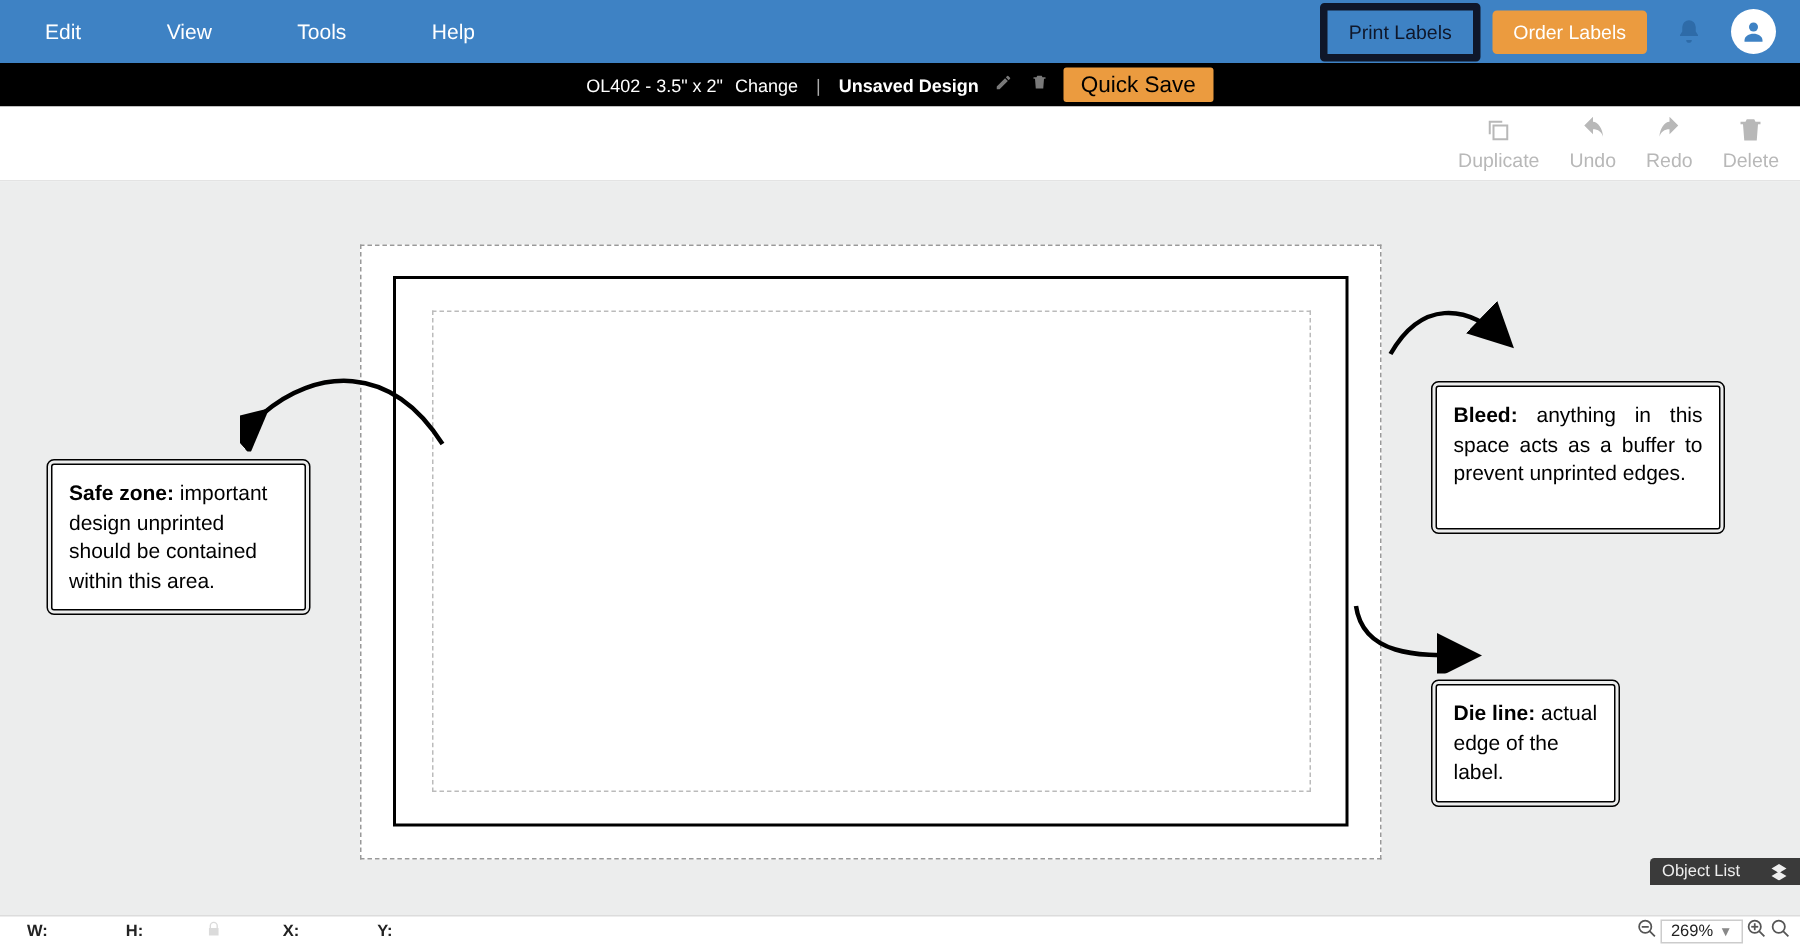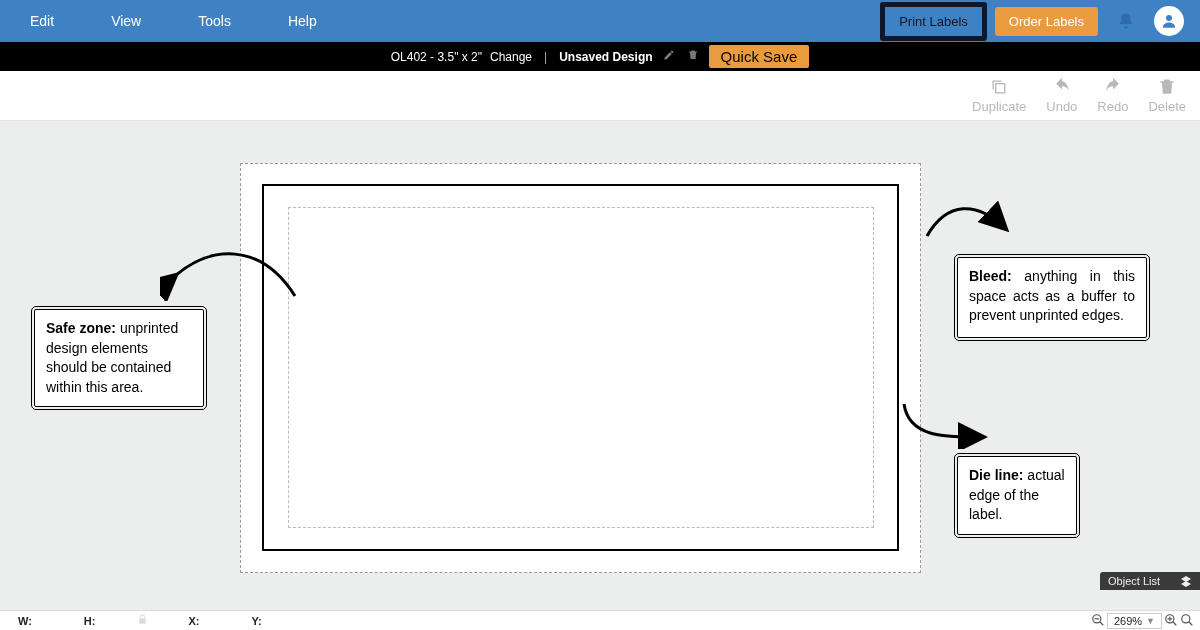--- a/index.html
+++ b/index.html
@@ -89,21 +89,21 @@
   width: 586px; height: 321px;
   border: 1px dashed #bbb;
 }
 .callout {
   position: absolute; background: #fff; border: 1px solid #000;
   outline: 1px solid #000; outline-offset: 2px;
   padding: 9px 11px; font-size: 14px; line-height: 1.4; border-radius: 2px;
 }
 .callout .b { font-weight: 700; }
 .callout-safe { left: 34px; top: 188px; width: 170px; }
-.callout-bleed { left: 957px; top: 136px; width: 190px; height:81px; text-align: justify;}
+.callout-bleed { left: 957px; top: 136px; width: 190px; height:96px; text-align: justify;}
 .callout-die  { left: 957px; top: 335px; width: 120px; }
 .arrow { position: absolute; pointer-events: none; }
 .statusbar {
   position: absolute; bottom: 0; left: 0; right: 0;
   height: 20px; background: #fff; border-top: 1px solid #dcdcdc;
   display: flex; align-items: center; font-size: 11px; color: #222;
 }
 .stat { margin-left: 18px; font-weight: 600; }
 .stat-val { margin-left: 4px; min-width: 30px; display: inline-block; font-weight: 400; }
 .lock { margin-left: 8px; opacity: 0.35; }
@@ -191,21 +191,21 @@
     <span>Delete</span>
   </div>
 </div>
 
 <div class="canvas-area">
   <div class="bleed-box"></div>
   <div class="dieline-box"></div>
   <div class="safezone-box"></div>
 
   <div class="callout callout-safe">
-    <span class="b">Safe zone:</span><span> unprinted design elements should be contained within this area.</span>
+    <span class="b">Safe zone:</span><span> important design unprinted should be contained within this area.</span>
   </div>
   <div class="callout callout-bleed">
     <span class="b">Bleed:</span><span> anything in this space acts as a buffer to prevent unprinted edges.</span>
   </div>
   <div class="callout callout-die">
     <span class="b">Die line:</span><span> actual edge of the label.</span>
   </div>
 
   <svg class="arrow" style="left:160px; top:110px;" width="150" height="70" viewBox="0 0 150 70">
     <defs>

